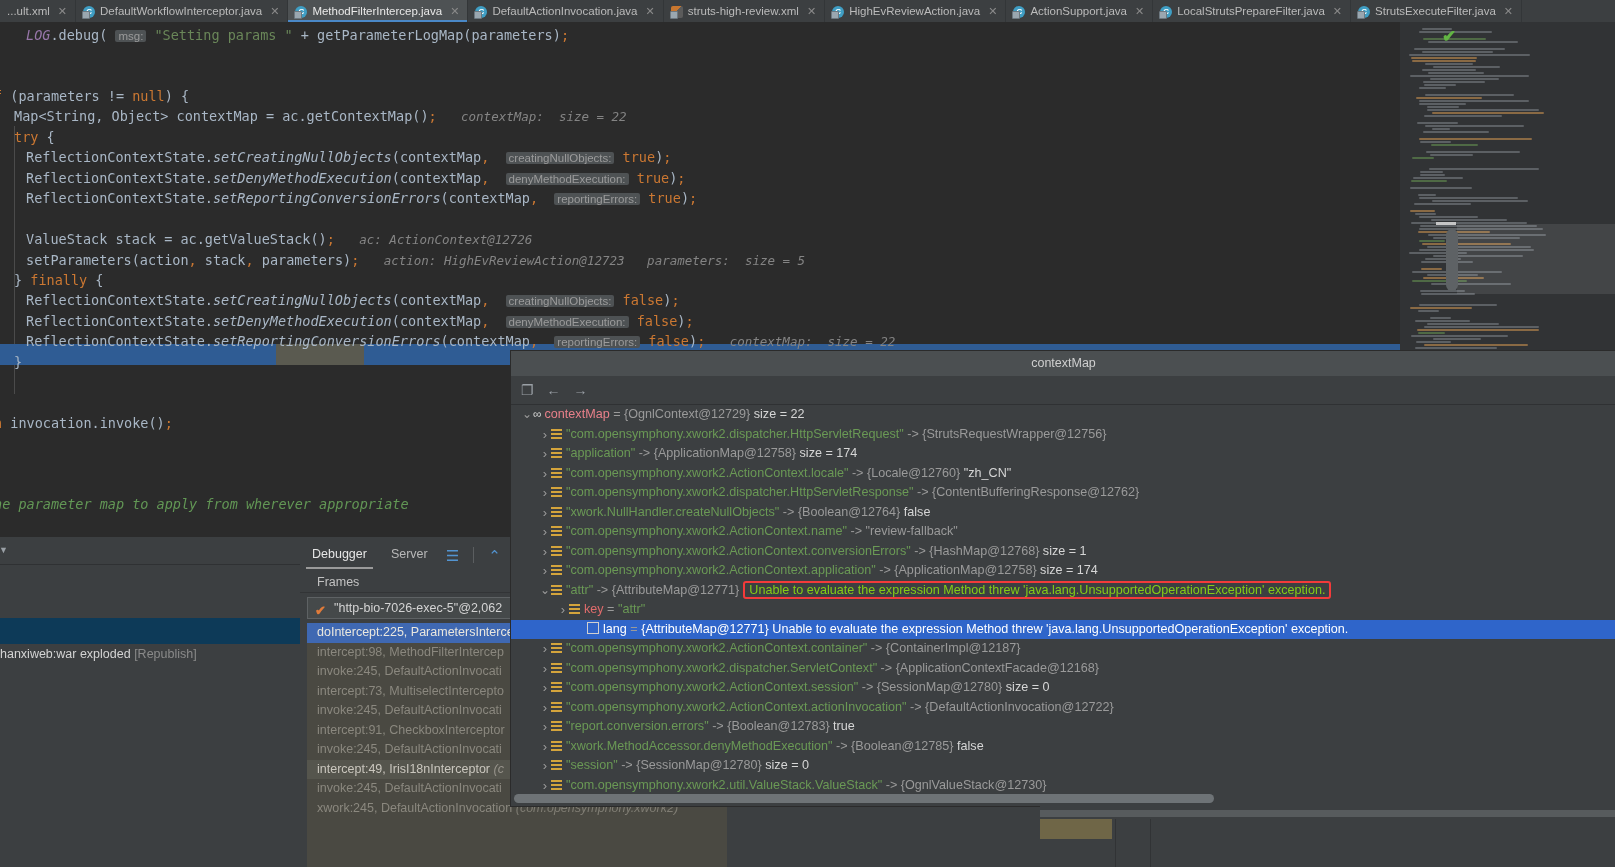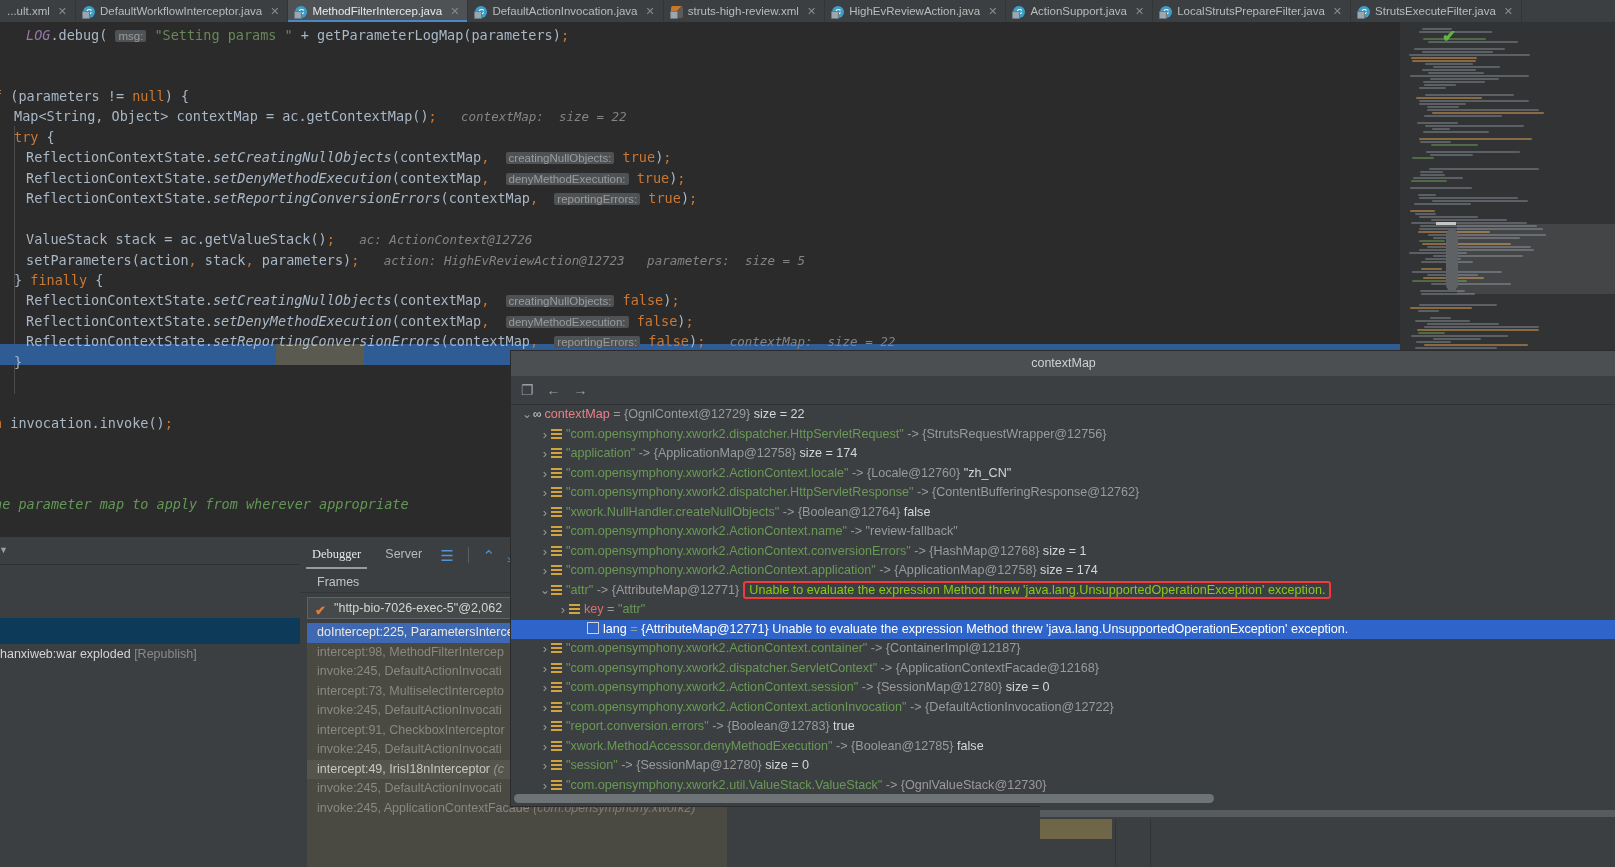--- a/index.html
+++ b/index.html
@@ -177,21 +177,21 @@
   #dbgpanel{
     position:absolute;left:300px;top:537px;width:740px;height:330px;background:#3c3f41;
   }
   #dbg-tabs{
     position:absolute;left:0;top:4px;width:740px;height:28px;display:flex;align-items:center;
     gap:0px;
   }
   .dbgtab{
     padding:0 12px;height:28px;line-height:26px;font-size:12.5px;color:#b8b8b8;position:relative;
   }
-  .dbgtab.active{color:#e6e6e6;font-family:Liberation Serif, serif;}
+  .dbgtab.active{color:#e6e6e6;}
   .dbgtab.active:after{
     content:"";position:absolute;left:6px;right:6px;bottom:0;height:2px;background:#9a9a9a;
   }
   .dbgsep{width:1px;height:16px;background:#5b5e60;margin:0 8px;}
   .bicon{color:#5394d1;font-size:15px;padding:0 6px;line-height:1;}
   #frames-label{
     position:absolute;left:0;top:34px;width:740px;height:22px;line-height:22px;
     font-size:12.5px;color:#c2c2c2;padding-left:17px;box-sizing:border-box;
     border-bottom:1px solid #323436;
   }
@@ -497,21 +497,21 @@
   <div id="frames-list">
       <div class="frow sel"><span>doIntercept:225, ParametersIntercep</span></div>
       <div class="frow"><span>intercept:98, MethodFilterIntercep</span></div>
       <div class="frow"><span>invoke:245, DefaultActionInvocati</span></div>
       <div class="frow"><span>intercept:73, MultiselectIntercepto</span></div>
       <div class="frow"><span>invoke:245, DefaultActionInvocati</span></div>
       <div class="frow"><span>intercept:91, CheckboxInterceptor</span></div>
       <div class="frow"><span>invoke:245, DefaultActionInvocati</span></div>
       <div class="frow cur"><span>intercept:49, IrisI18nInterceptor </span><span class="pkg">(c</span></div>
       <div class="frow"><span>invoke:245, DefaultActionInvocati</span></div>
-      <div class="frow"><span>invoke:245, ApplicationContextFacade </span><span class="pkg">(com.opensymphony.xwork2)</span></div>
+      <div class="frow"><span>xwork:245, DefaultActionInvocation </span><span class="pkg">(com.opensymphony.xwork2)</span></div>
     </div>
   <div id="frames-overlay"></div>
 </div>
 
 <div id="inspect">
   <div id="inspect-title">contextMap</div>
   <div id="inspect-toolbar">
       <span class="tbicon">❐</span>
       <span class="tbicon">←</span>
       <span class="tbicon">→</span>

